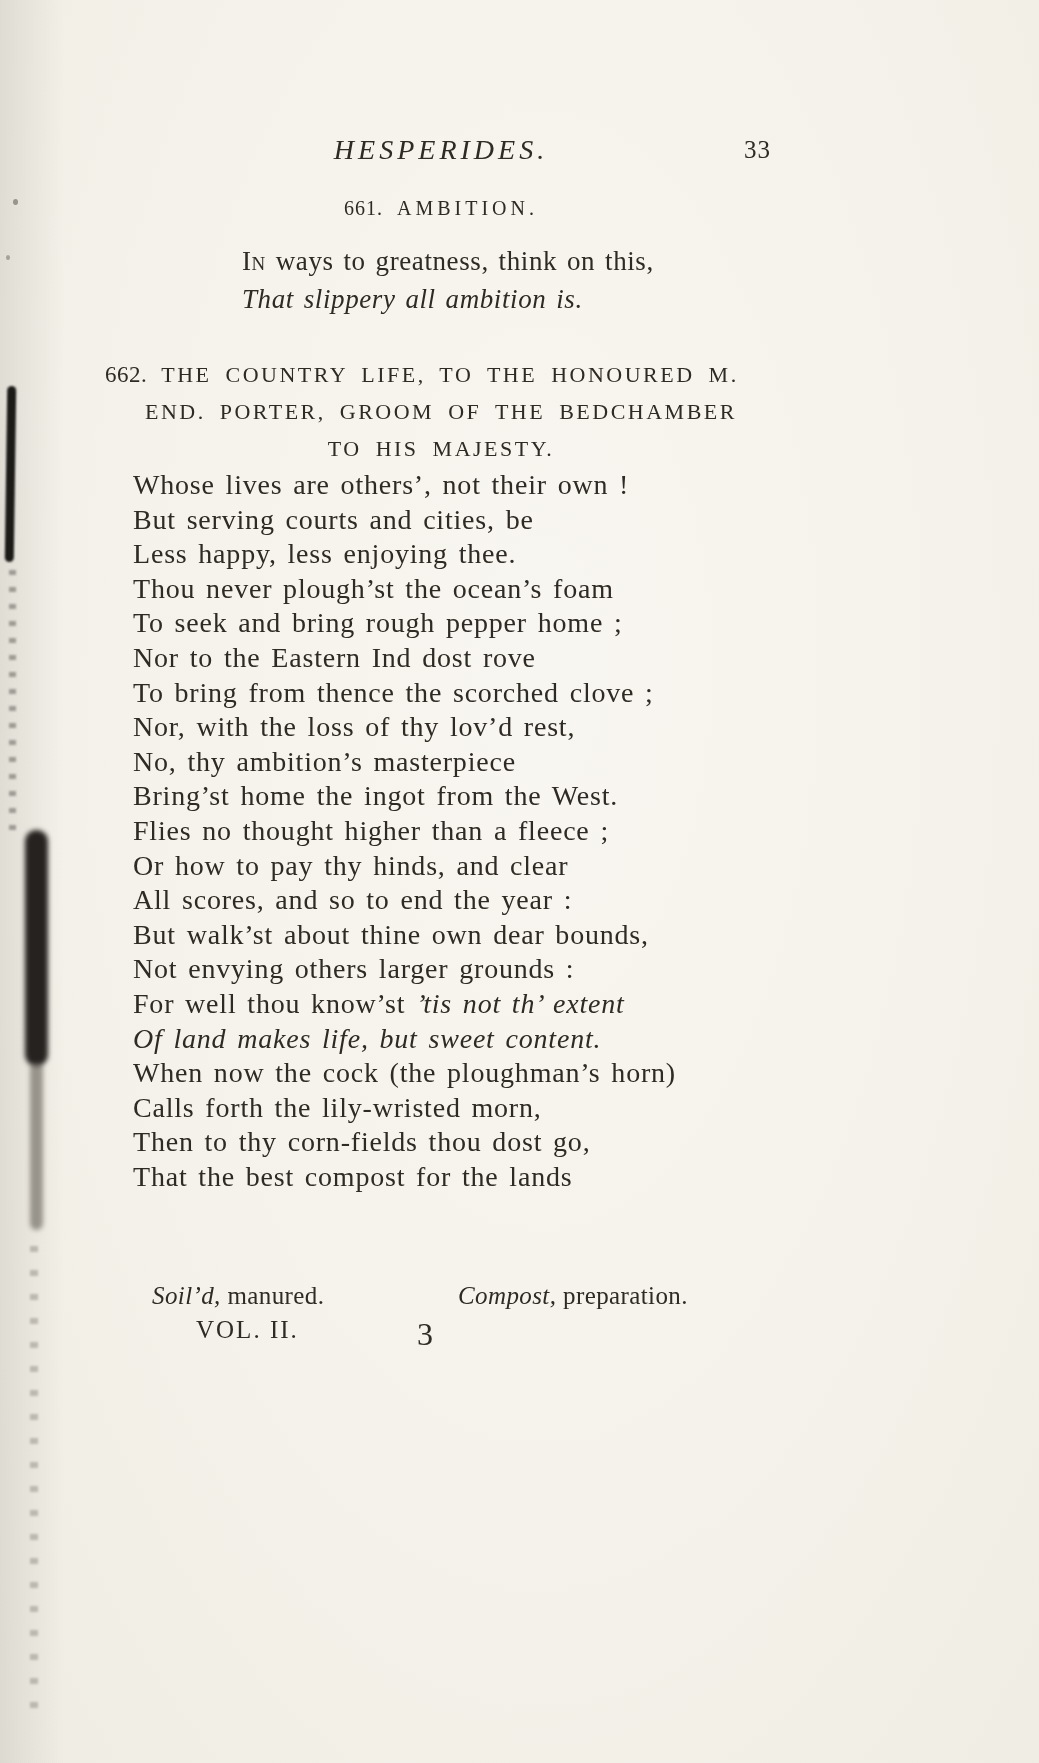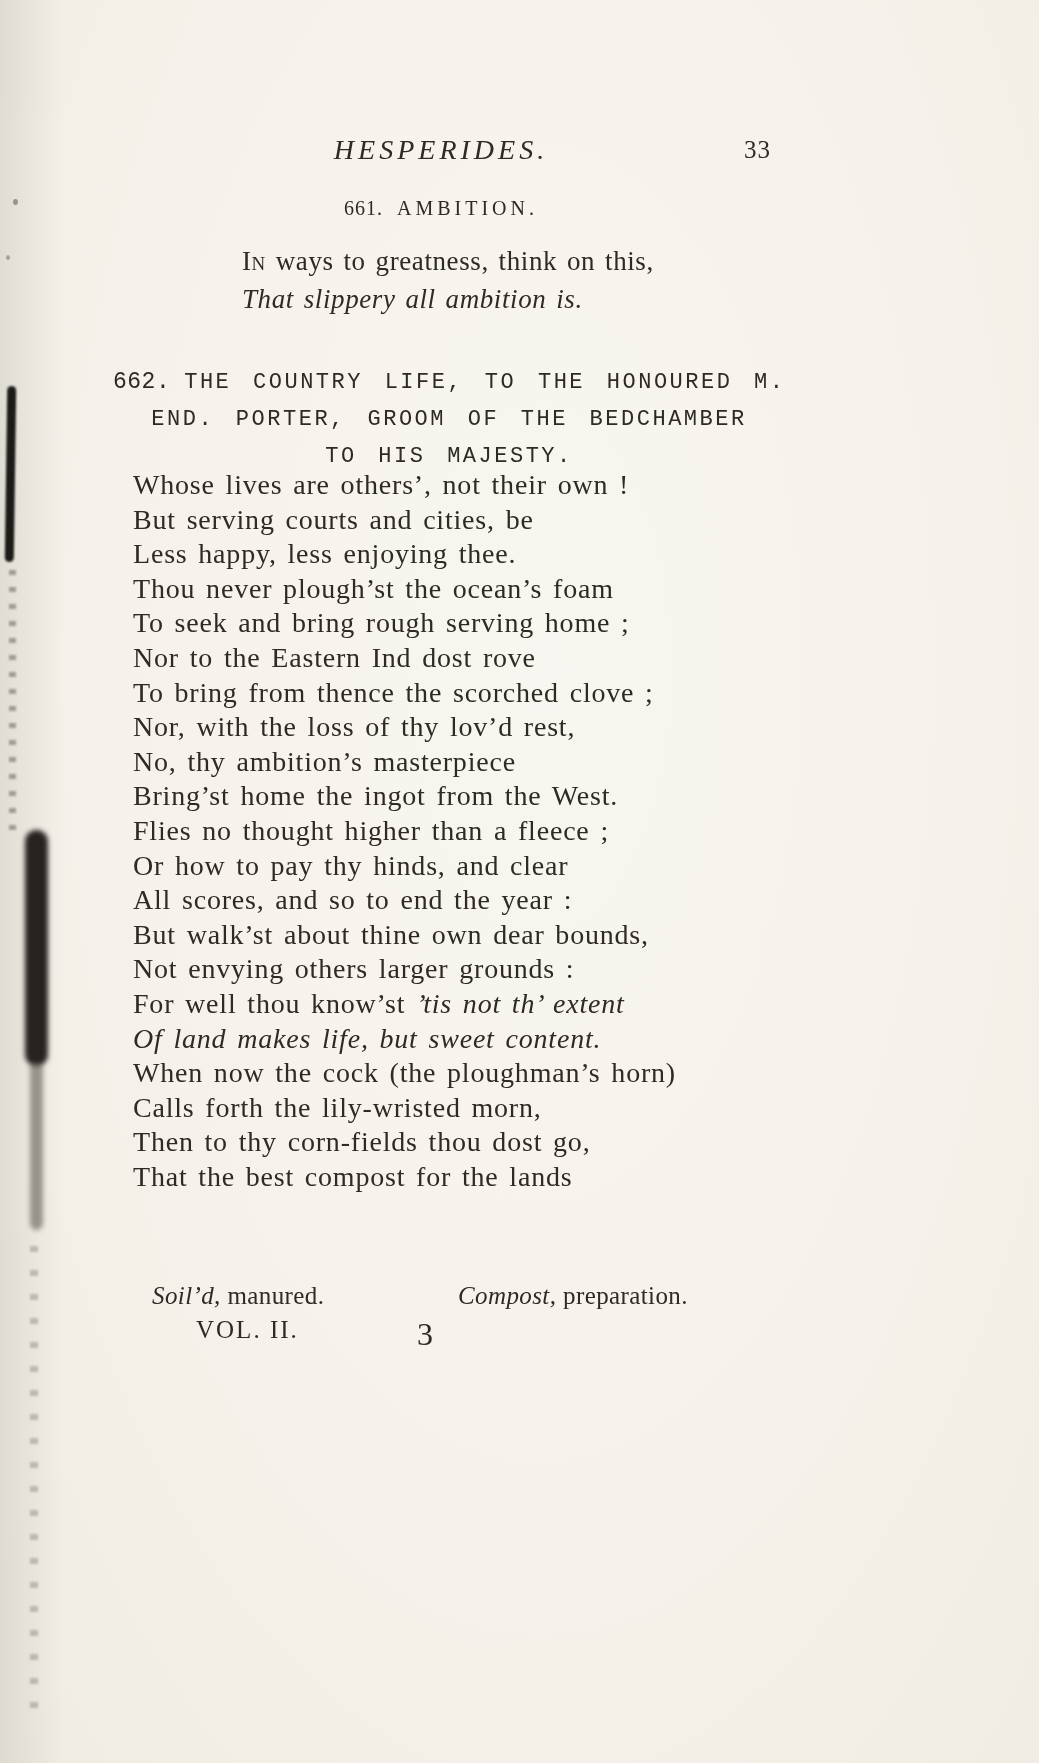--- a/index.html
+++ b/index.html
@@ -111,32 +111,32 @@
 
   <h2 class="heading-661" style="margin:0; font-weight:normal;">
     <span class="num">661.</span><span class="cap-title">AMBITION.</span>
   </h2>
 
   <div class="verse verse661">
     <span class="line"><span class="lead">In</span><span> ways to greatness, think on this,</span></span>
     <span class="line"><span class="it">That slippery all ambition is.</span></span>
   </div>
 
-  <h2 class="heading-662" style="margin:8px; font-weight:normal;font-family:Liberation Mono, monospace;">
+  <h2 class="heading-662" style="margin:0; font-weight:normal;">
     <span class="h-line h-line1"><span class="num">662.</span><span class="caps">THE COUNTRY LIFE, TO THE HONOURED M.</span></span>
     <span class="h-line h-line2 caps">END. PORTER, GROOM OF THE BEDCHAMBER</span>
     <span class="h-line h-line3 caps">TO HIS MAJESTY.</span>
   </h2>
 
   <div class="verse verse662">
     <span class="line"><span>Whose lives are others’, not their own !</span></span>
     <span class="line"><span>But serving courts and cities, be</span></span>
     <span class="line"><span>Less happy, less enjoying thee.</span></span>
     <span class="line"><span>Thou never plough’st the ocean’s foam</span></span>
-    <span class="line"><span>To seek and bring rough serving home ;</span></span>
+    <span class="line"><span>To seek and bring rough pepper home ;</span></span>
     <span class="line"><span>Nor to the Eastern Ind dost rove</span></span>
     <span class="line"><span>To bring from thence the scorched clove ;</span></span>
     <span class="line"><span>Nor, with the loss of thy lov’d rest,</span></span>
     <span class="line"><span>No, thy ambition’s masterpiece</span></span>
     <span class="line"><span>Bring’st home the ingot from the West.</span></span>
     <span class="line"><span>Flies no thought higher than a fleece ;</span></span>
     <span class="line"><span>Or how to pay thy hinds, and clear</span></span>
     <span class="line"><span>All scores, and so to end the year :</span></span>
     <span class="line"><span>But walk’st about thine own dear bounds,</span></span>
     <span class="line"><span>Not envying others larger grounds :</span></span>

